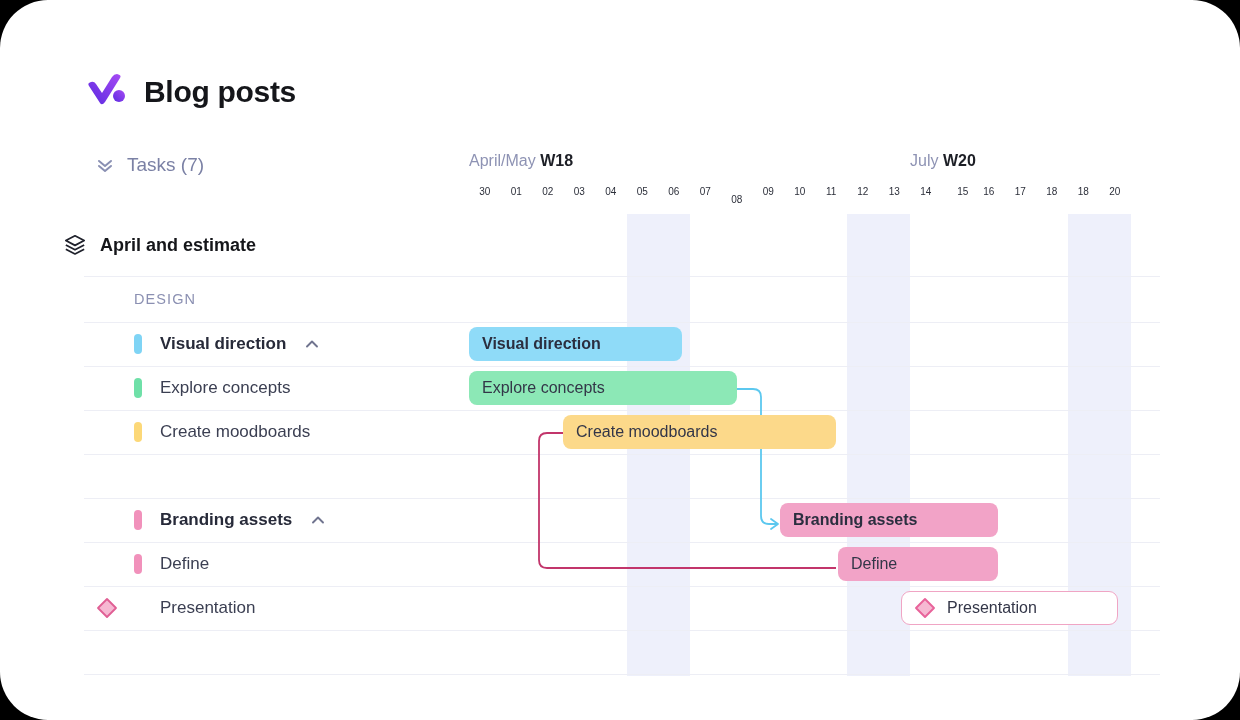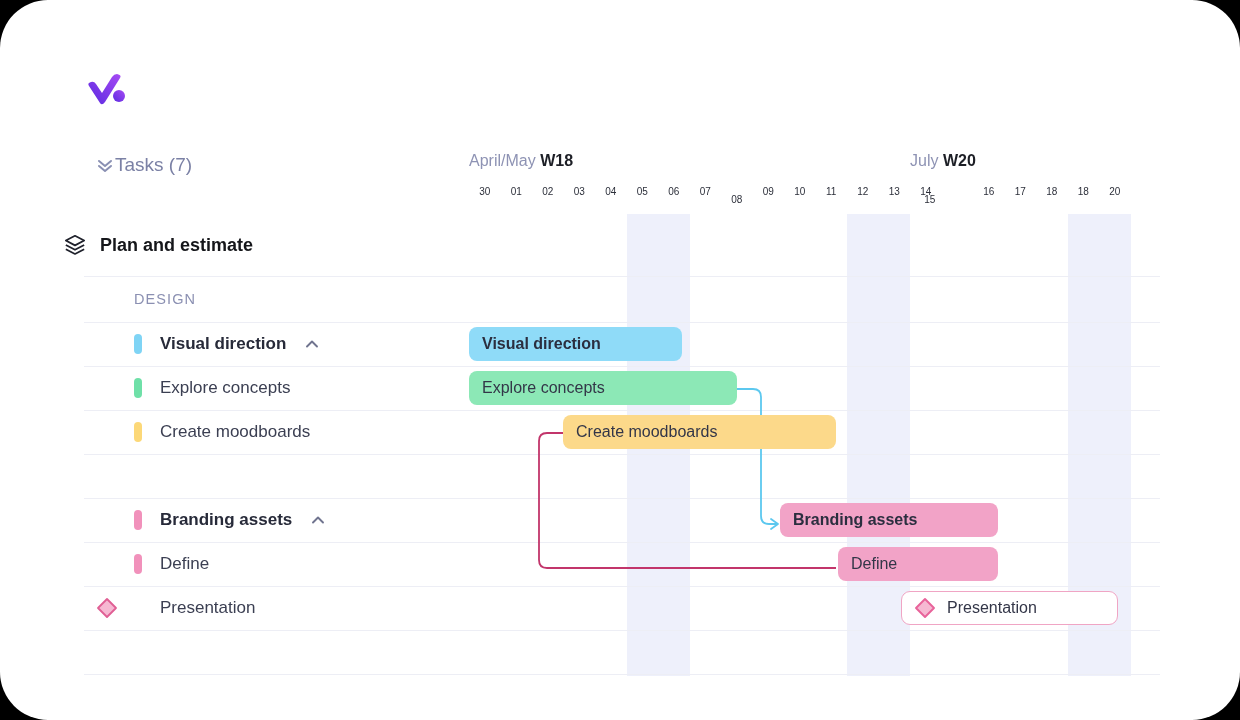--- a/index.html
+++ b/index.html
@@ -15,21 +15,21 @@
     border-radius: 48px;
     overflow: hidden;
   }
 
   
   #header { position: absolute; left: 84px; top: 70px; display: flex; align-items: center; gap: 16px; }
   #logo { width: 44px; height: 44px; display: block; }
   #app-title { font-size: 30px; font-weight: bold; color: #15161a; letter-spacing: -0.3px; }
 
   
-  #tasks-row { position: absolute; left: 95px; top: 154px; display: flex; align-items: center; }
+  #tasks-row { position: absolute; left: 95px; top: 154px; display: flex; align-items: center; gap: 12px; }
   #tasks-chevron { width: 20px; height: 20px; display: block; }
   #tasks-label { font-size: 19px; color: #7b81a5; }
 
   
   #timeline-head { position: absolute; left: 469px; top: 152px; width: 692px; height: 62px; }
   .week-lbl { position: absolute; font-size: 16px; color: #8e93b4; white-space: nowrap; top: 0; }
   .week-lbl b { color: #1d1f26; font-weight: bold; }
   #days { position: absolute; left: 0; top: 34px; width: 692px; height: 24px; }
   .day { position: absolute; top: 0; width: 31.5px; text-align: center; font-size: 10px; color: #2c2f3a; }
 
@@ -79,20 +79,21 @@
     <svg id="logo" viewBox="0 0 44 44">
       <defs>
         <linearGradient id="lg" x1="0" y1="1" x2="1" y2="0">
           <stop offset="0" stop-color="#5b2ae0"></stop>
             <stop offset="1" stop-color="#a64bf4"></stop>
         </linearGradient>
       </defs>
       <path d="M5 16 L16 33 Q18 36 21 32 L36 8 Q38 5 33 4 Q30 4 28 7 L18 23 L12 14 Q10 11 7 12 Q3 13 5 16 Z" fill="url(#lg)"></path>
       <circle cx="35" cy="26" r="6" fill="url(#lg)"></circle>
     </svg>
+    <div id="app-title">Blog posts</div>
   </div>
 
   <div id="tasks-row">
     <svg id="tasks-chevron" viewBox="0 0 20 20">
       <path d="M4 6 L10 11 L16 6" fill="none" stroke="#8a90b3" stroke-width="2" stroke-linecap="round" stroke-linejoin="round"></path>
       <path d="M4 11 L10 16 L16 11" fill="none" stroke="#8a90b3" stroke-width="2" stroke-linecap="round" stroke-linejoin="round"></path>
     </svg>
     <span id="tasks-label">Tasks (7)</span>
   </div>
 
@@ -108,21 +109,21 @@
         <div class="day" style="left: 157.5px;">05</div>
         <div class="day" style="left: 189px;">06</div>
         <div class="day" style="left: 220.5px;">07</div>
         <div class="day" style="left: 252px; margin-top: 8px;">08</div>
         <div class="day" style="left: 283.5px;">09</div>
         <div class="day" style="left: 315px;">10</div>
         <div class="day" style="left: 346.5px;">11</div>
         <div class="day" style="left: 378px;">12</div>
         <div class="day" style="left: 409.5px;">13</div>
         <div class="day" style="left: 441px;">14</div>
-        <div class="day" style="left: 445px; margin-top: 8px;">15</div>
+        <div class="day" style="left: 478px;">15</div>
         <div class="day" style="left: 504px;">16</div>
         <div class="day" style="left: 535.5px;">17</div>
         <div class="day" style="left: 567px;">18</div>
         <div class="day" style="left: 598.5px;">18</div>
         <div class="day" style="left: 630px;">20</div>
       </div>
   </div>
 
   <div id="grid">
       <div class="weekend" style="left: 626.5px; background: rgb(238, 240, 251);"></div>
@@ -143,21 +144,21 @@
       <div class="rowline" style="top: 460px; background: rgb(237, 238, 245);"></div>
     </div>
 
   <div id="list">
     <div class="lrow" id="group-row">
       <svg id="layers-icon" viewBox="0 0 24 24">
         <path d="M12 2 L22 7.2 L12 12.4 L2 7.2 Z" fill="none" stroke="#20222c" stroke-width="1.9" stroke-linejoin="round"></path>
         <path d="M2 12 L12 17.2 L22 12" fill="none" stroke="#20222c" stroke-width="1.9" stroke-linejoin="round"></path>
         <path d="M2 16.6 L12 21.8 L22 16.6" fill="none" stroke="#20222c" stroke-width="1.9" stroke-linejoin="round"></path>
       </svg>
-      <span id="group-title">Plan and estimate</span>
+      <span id="group-title">April and estimate</span>
     </div>
     <div class="lrow" id="section-row">
       <span id="section-label">DESIGN</span>
     </div>
   <div class="lrow task-row" style="top: 108px;">
         <div class="swatch" style="background: rgb(127, 212, 245);"></div>
         <span class="task-name bold">Visual direction</span>
         <svg class="caret" viewBox="0 0 16 16">
           <path d="M3 10.5 L8 5.5 L13 10.5" fill="none" stroke="#70748f" stroke-width="1.9" stroke-linecap="round" stroke-linejoin="round"></path>
         </svg>

